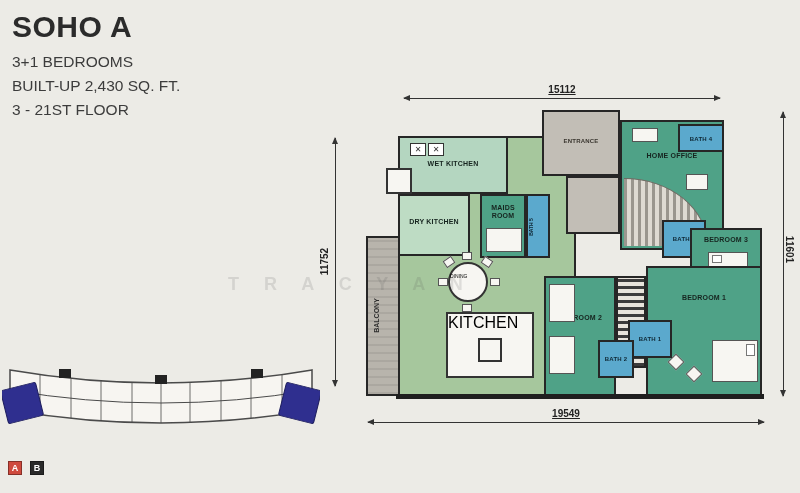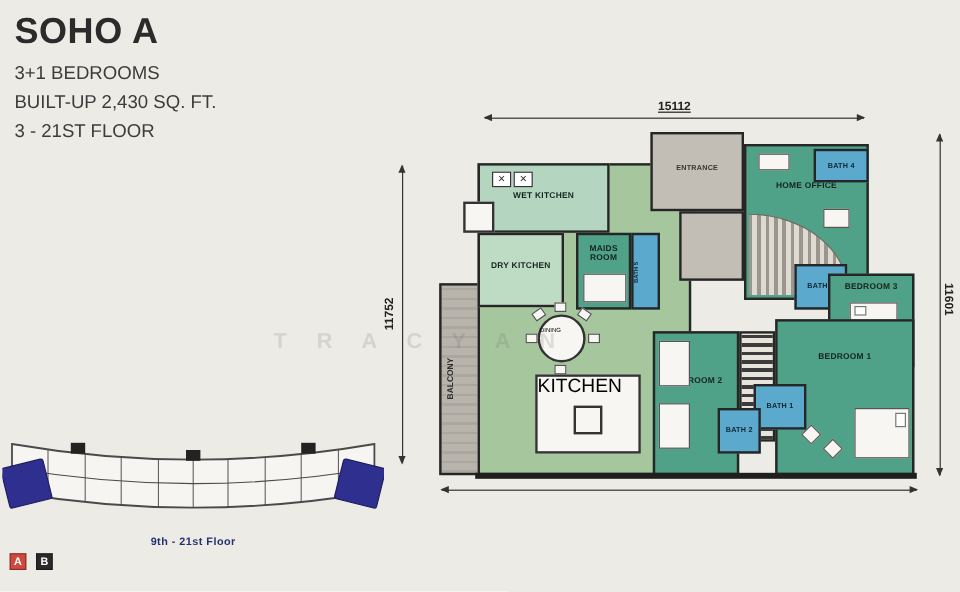--- a/index.html
+++ b/index.html
@@ -177,20 +177,21 @@
 
   <div class="dim" style="left:404px;top:84px;width:316px;">
     <span class="lab">15112</span>
     <div class="dim-line-h">
       <span class="arr left"></span>
         <span class="arr right"></span>
     </div>
   </div>
 
   <div class="dim" style="left:368px;top:408px;width:396px;">
+    <span class="lab">19549</span>
     <div class="dim-line-h">
       <span class="arr left"></span>
         <span class="arr right"></span>
     </div>
   </div>
 
   <div class="dim" style="left:328px;top:138px;width:16px;height:248px;">
     <div class="dim-line-v">
       <span class="arr up"></span>
         <span class="arr down"></span>
@@ -218,21 +219,20 @@
       <line x1="188" y1="26.5" x2="188" y2="66.5" stroke="#4a4a4a" stroke-width="0.8"></line>
       <line x1="219" y1="24.9" x2="219" y2="64.9" stroke="#4a4a4a" stroke-width="0.8"></line>
       <line x1="249" y1="22.3" x2="249" y2="62.3" stroke="#4a4a4a" stroke-width="0.8"></line>
       <line x1="280" y1="18.7" x2="280" y2="58.7" stroke="#4a4a4a" stroke-width="0.8"></line>
       <rect x="57" y="13" width="12" height="9" fill="#222"></rect>
       <rect x="153" y="19" width="12" height="9" fill="#222"></rect>
       <rect x="249" y="13" width="12" height="9" fill="#222"></rect>
       <rect x="2" y="30" width="36" height="34" rx="2" transform="rotate(-14 20 47)" fill="#2f2f8f" stroke="#1e1e5e"></rect>
       <rect x="280" y="30" width="36" height="34" rx="2" transform="rotate(14 298 47)" fill="#2f2f8f" stroke="#1e1e5e"></rect>
     </svg>
-    <div class="caption">9th - 21st Floor</div>
   </div>
 
   <div class="legend">
     <span class="sw sw-a">A</span>
     <span class="sw sw-b">B</span>
   </div>
 
 </div>
 
 </body></html>

